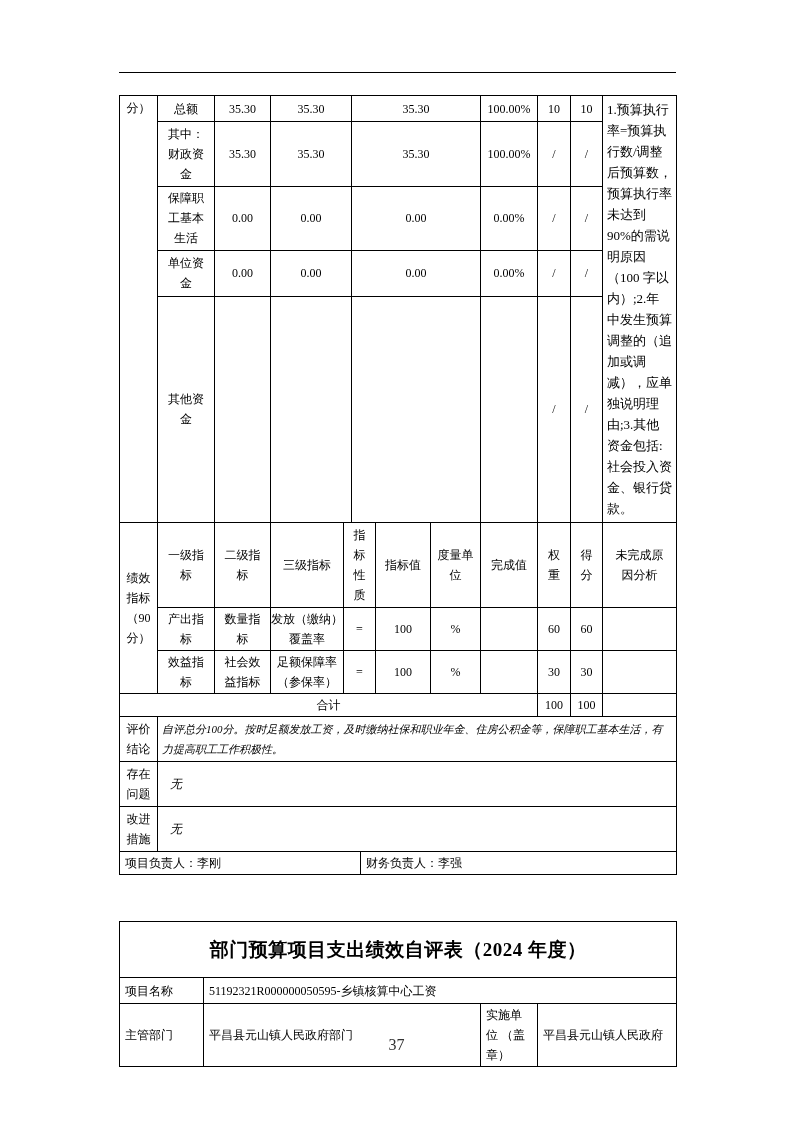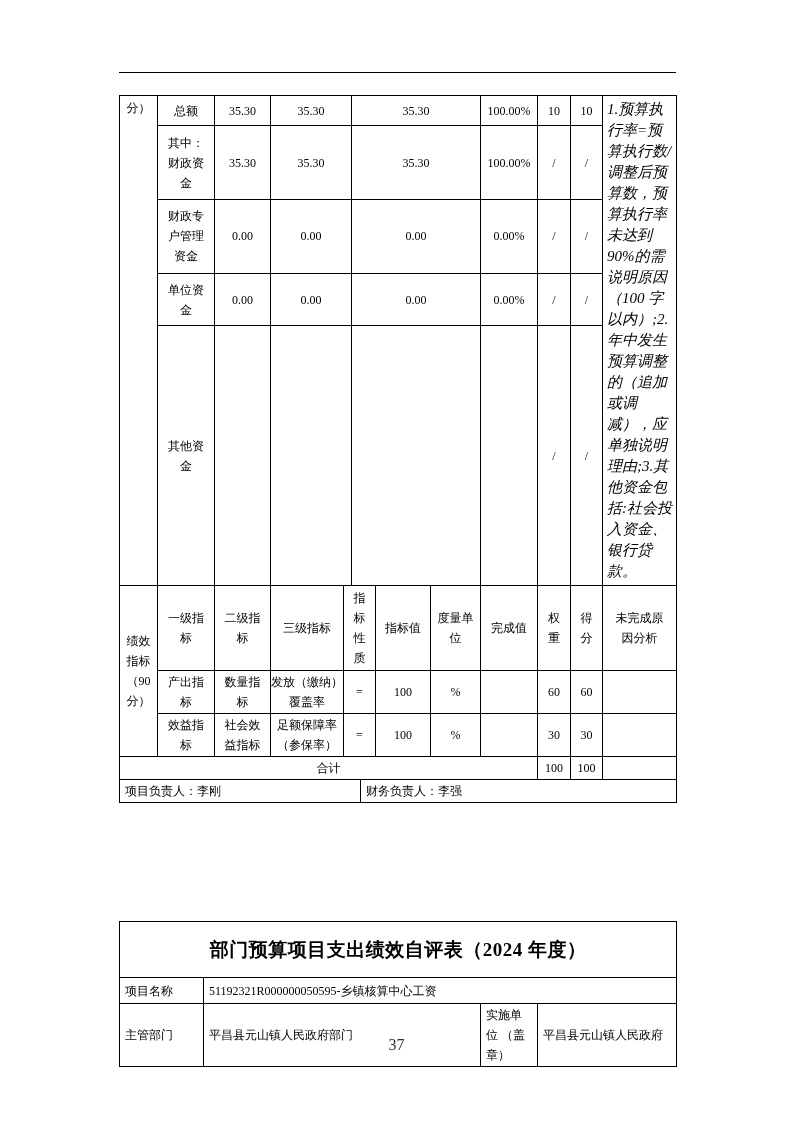--- a/index.html
+++ b/index.html
@@ -15,22 +15,22 @@
   table { border-collapse:collapse; table-layout:fixed; width:557px; }
   table + table { margin-top:-1px; }
   td {
     border:1px solid #000; font-size:12px; line-height:20px;
     text-align:center; vertical-align:middle; padding:1px 5px;
     overflow:hidden;
   }
   td.vtop { vertical-align:top; }
   td.left { text-align:left;margin-top:11px; }
   td.note {
-    text-align:left; vertical-align:top; font-style:italic;
-    font-size:15px; line-height:21px; padding:3px 4px;
+    text-align:left; vertical-align:top; 
+    font-size:13px; line-height:21px; padding:3px 4px;
   }
   td.icontent { font-style:italic; font-size:11px; text-align:left; padding:1px 4px; }
   td.nature { padding:2px 9px; }
   td.sidelabel { padding:2px 5px; }
   td.analysis-h { padding:2px 7px; }
   td.title-cell { font-weight:bold; font-size:19px; letter-spacing:0.5px; }
   td.none-cell { font-style:italic; font-size:12px; text-align:left; padding-left:12px; }
   .tick { position:absolute; width:1px; height:8px; background:#000; top:1014px; }
   .page-number { position:absolute; top:1036px; left:0; width:100%; text-align:center; font-size:16px; color:#333; }
 </style>
@@ -70,21 +70,21 @@
       <tr style="height:62px">
         <td>其中：财政资金</td>
         <td>35.30</td>
         <td>35.30</td>
         <td>35.30</td>
         <td>100.00%</td>
         <td>/</td>
         <td>/</td>
       </tr>
       <tr style="height:62px">
-        <td>财政专户管理资金</td>
+        <td>保障职工基本生活</td>
         <td>0.00</td>
         <td>0.00</td>
         <td>0.00</td>
         <td>0.00%</td>
         <td>/</td>
         <td>/</td>
       </tr>
       <tr style="height:45px">
         <td>单位资金</td>
         <td>0.00</td>
@@ -160,20 +160,40 @@
       </tr>
       <tr style="height:22px">
         <td colspan="8">合计</td>
         <td>100</td>
         <td>100</td>
         <td></td>
       </tr>
     </tbody>
       </table>
 
+    <table>
+      <colgroup>
+          <col style="width:38px">
+          <col style="width:519px">
+        </colgroup>
+      <tbody>
+          <tr style="height:45px">
+        <td class="sidelabel">评价结论</td>
+        <td class="icontent">自评总分100分。按时足额发放工资，及时缴纳社保和职业年金、住房公积金等，保障职工基本生活，有力提高职工工作积极性。</td>
+      </tr>
+      <tr style="height:40px">
+        <td class="sidelabel">存在问题</td>
+        <td class="none-cell">无</td>
+      </tr>
+      <tr style="height:43px">
+        <td class="sidelabel">改进措施</td>
+        <td class="none-cell">无</td>
+      </tr>
+    </tbody>
+      </table>
 
     <table>
       <colgroup>
           <col style="width:241px">
           <col style="width:316px">
         </colgroup>
       <tbody>
           <tr style="height:23px">
         <td class="left">项目负责人：李刚</td>
         <td class="left">财务负责人：李强</td>

